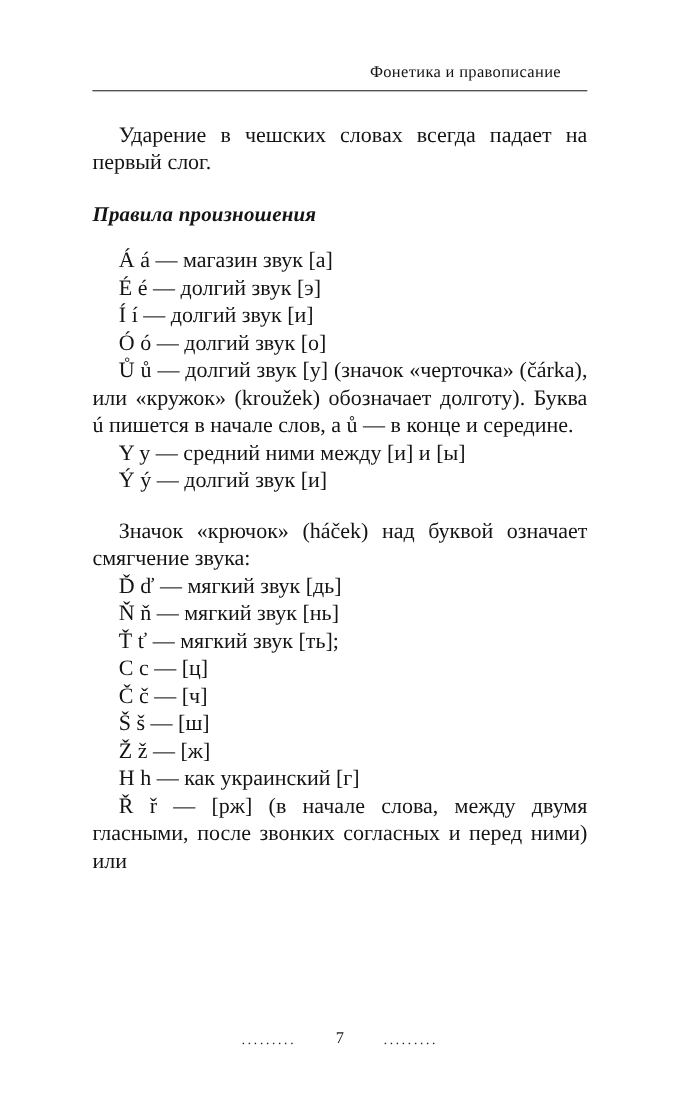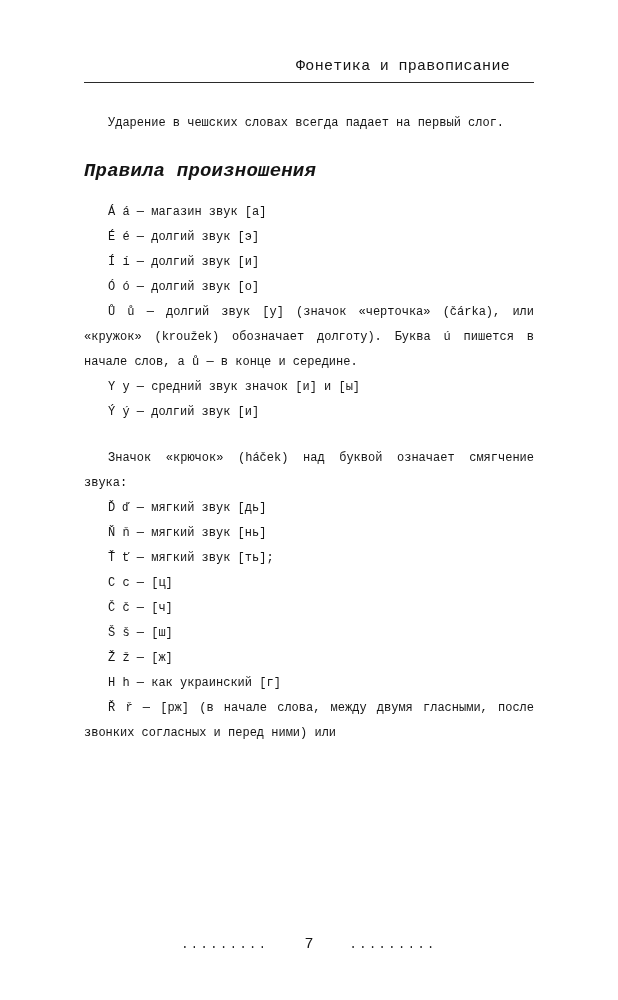--- a/index.html
+++ b/index.html
@@ -1,15 +1,15 @@
 <!DOCTYPE html>
 <html lang="ru"><head>
 <meta charset="utf-8">
 <style>
-  * { box-sizing: border-box; font-family: Liberation Mono, monospace; }
+  * { box-sizing: border-box; }
   html, body { margin: 0; padding: 0; }
   body {
     width: 618px;
     height: 1000px;
     background: #ffffff;
     color: #141414;
     font-family: "Liberation Serif", "DejaVu Serif", serif;
   }
   .page {
     position: relative;
@@ -26,21 +26,21 @@
     letter-spacing: 0.3px;
   }
   .rh-rule {
     border-bottom: 1.3px solid #2a2a2a;
     margin-top: 7px;
   }
   .para {
     margin: 0;
     text-indent: 24px;
     text-align: justify;
-    font-size: 12px;
+    font-size: 20px;
     line-height: 25px;
   }
   .gap-above { margin-top: 21px; }
   .bold-letter { font-weight: bold; }
   .section-title {
     text-align: left;
     font-style: italic;
     font-weight: bold;
     font-size: 19px;
     margin: 24px 0 18px 0;
@@ -82,21 +82,21 @@
     <p class="para">Ударение в чешских словах всегда падает на первый слог.</p>
 
 
     <h2 class="section-title">Правила произношения</h2>
 
     <p class="para">Á á — магазин звук [а]</p>
     <p class="para">É é — долгий звук [э]</p>
     <p class="para">Í í — долгий звук [и]</p>
     <p class="para">Ó ó — долгий звук [о]</p>
     <p class="para">Ů ů — долгий звук [у] (значок «черточка» (čárka), или «кружок» (kroužek) обозначает долготу). Буква ú пишется в начале слов, а ů — в конце и середине.</p>
-    <p class="para">Y y — средний звук значок [и] и [ы]</p>
+    <p class="para">Y y — средний ними между [и] и [ы]</p>
     <p class="para">Ý ý — долгий звук [и]</p>
 
     <p class="para gap-above">Значок «крючок» (háček) над буквой означает смягчение звука:</p>
 
     <p class="para">Ď ď — мягкий звук [дь]</p>
     <p class="para">Ň ň — мягкий звук [нь]</p>
     <p class="para">Ť ť — мягкий звук [ть];</p>
     <p class="para">C c — [ц]</p>
     <p class="para">Č č — [ч]</p>
     <p class="para">Š š — [ш]</p>

